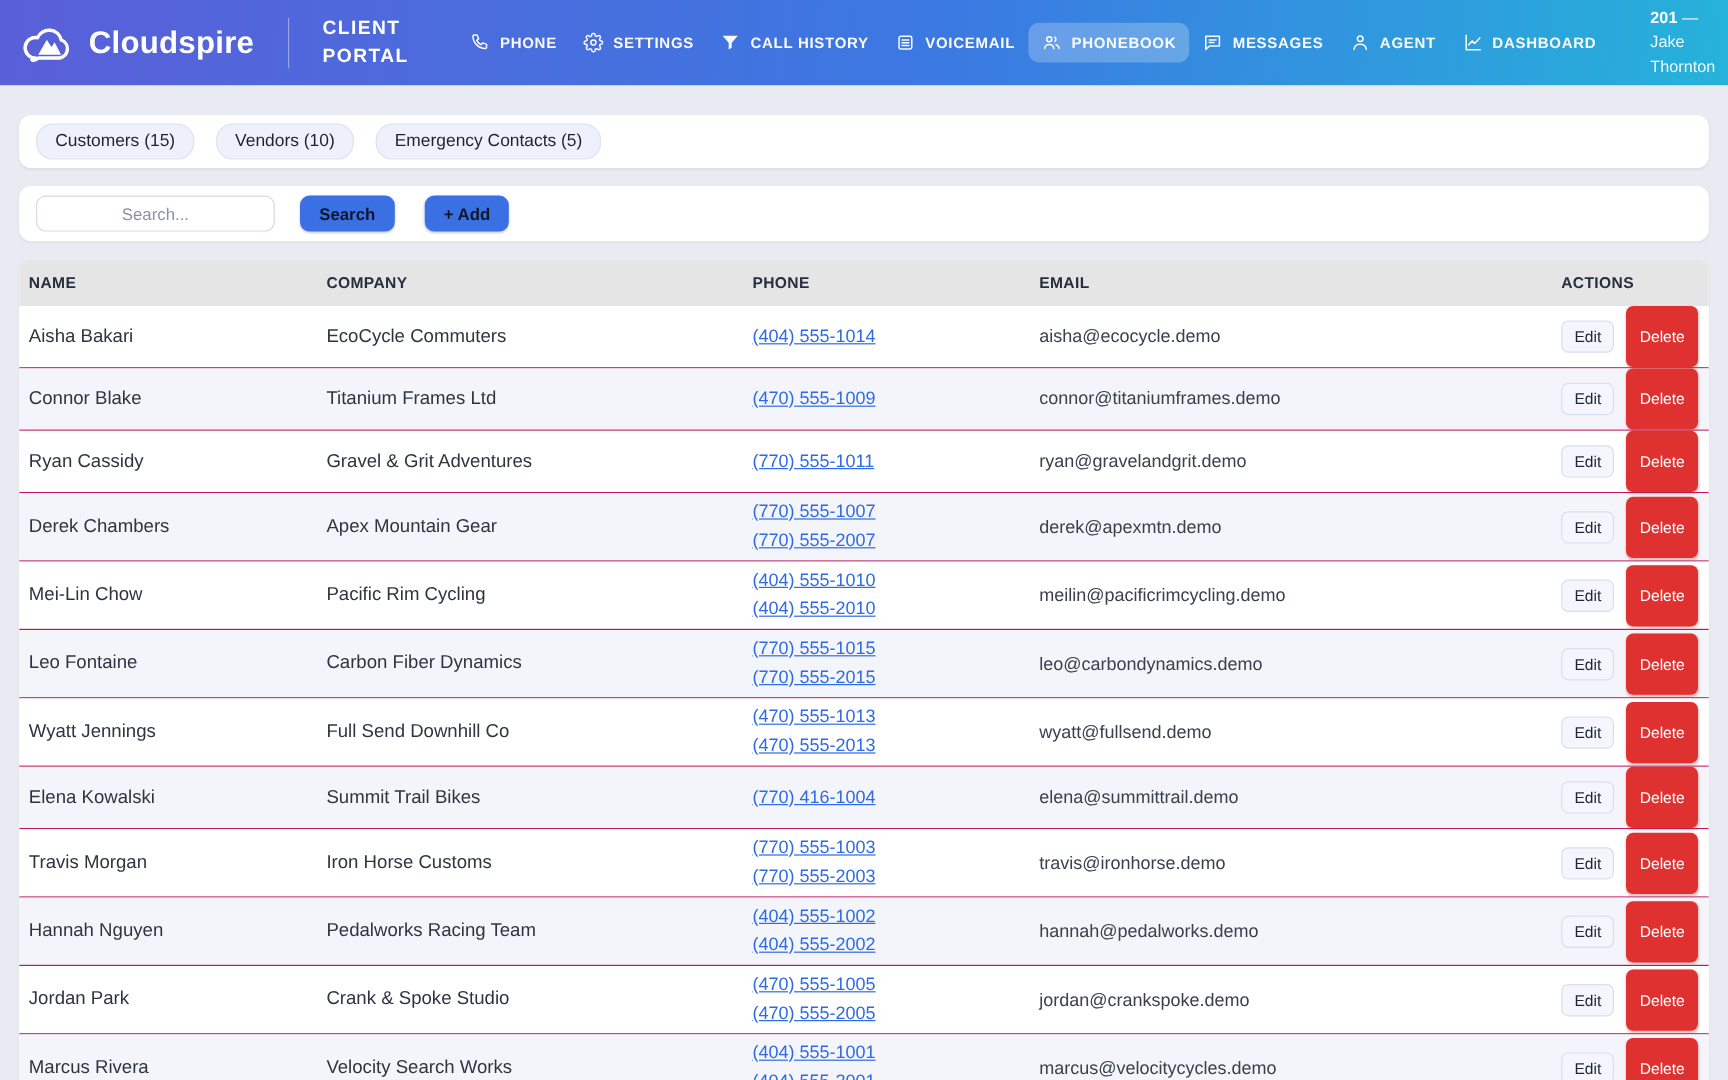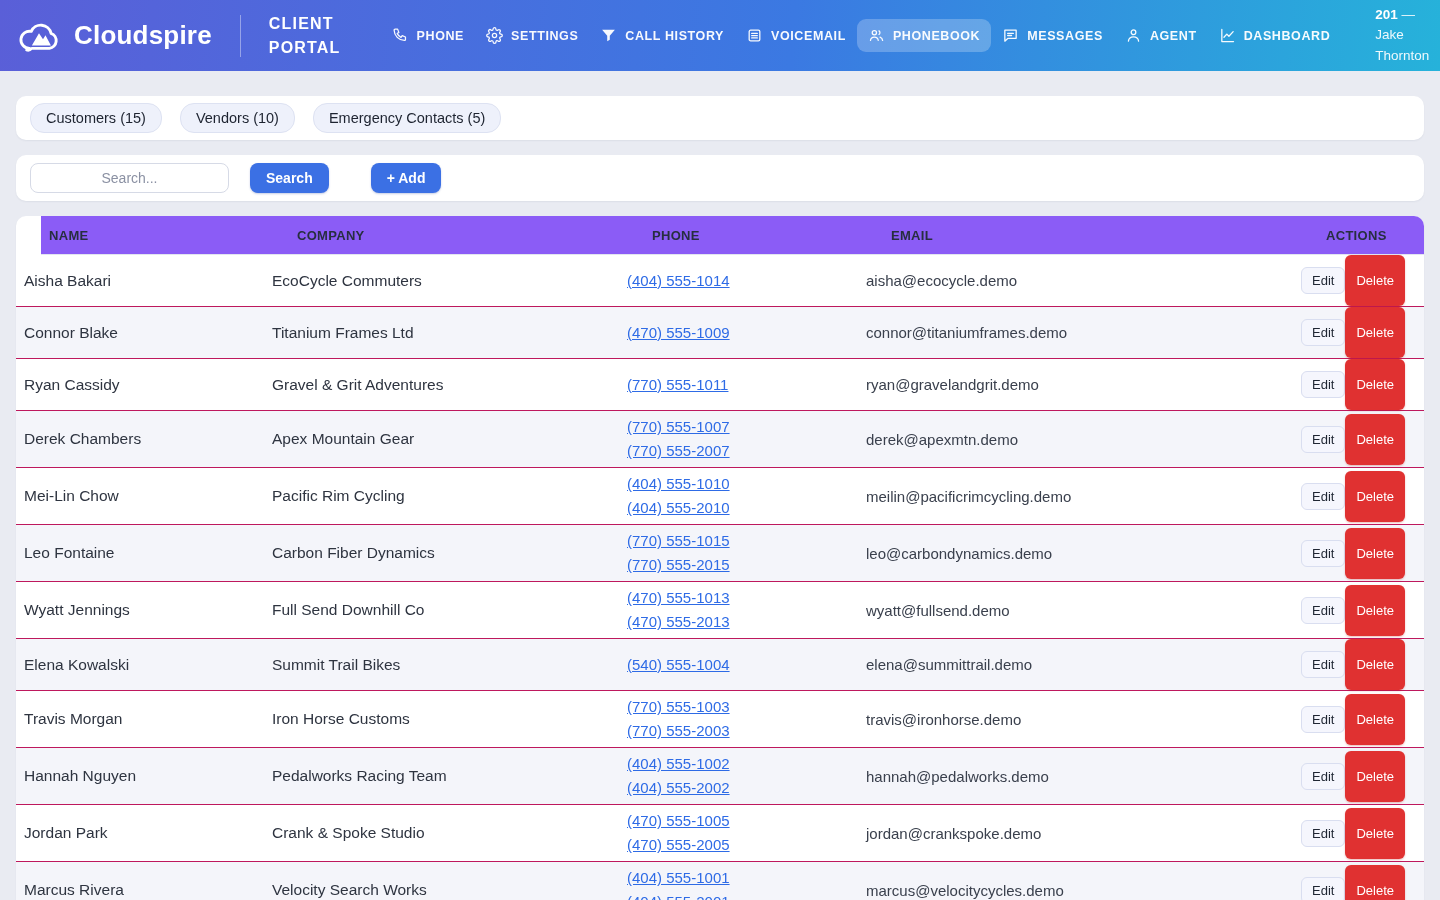--- a/index.html
+++ b/index.html
@@ -47,49 +47,48 @@
     cursor:pointer; white-space:nowrap;
   }
   .search-card{ padding:8px 14px; display:flex; align-items:center; }
   .search-input{
     width:199px; height:30px; border:1px solid #d6dae6; border-radius:8px;
     padding:0 12px; font-size:14px; color:#2e3440; background:#fff;
     font-family:inherit; outline:none;text-align:center;
   }
   .search-input::placeholder{ color:#8b91a3; }
   .btn-primary{
-    background:#3b70e4; color:#ffffff; border:none; border-radius:8px;
+    background:#3b70e4; color:#0f172a; border:none; border-radius:8px;
     padding:7px 16px; font-size:14px; font-weight:600; font-family:inherit;
     cursor:pointer; box-shadow:0 1px 2px rgba(30,60,150,.25);
   }
   .btn-search{ margin-left:21px; }
-  .btn-add{ margin-left:42px; }
+  .btn-add{ margin-left:25px; }
   
   .table-card{ border-radius:10px; overflow:hidden; margin-bottom:0; }
   .thead, .trow{
     display:grid;
     grid-template-columns:248px 355px 239px 435px 1fr;
     align-items:center;
     padding:0 16px 0 8px;
   }
   .thead{
-    height:39px; background:#8b5cf6;
+    height:39px; background:#e5e5e5;
     font-size:13px; font-weight:700; color:#272e40; letter-spacing:.3px;
     border-bottom:1px solid #e2e5f0;
-    margin-left:25px;
   }
   .thead > div{ padding-left:0; }
   .trow{ min-height:40px; border-bottom:1px solid #be185d; background:#fff; }
   .trow.alt{ background:#f4f5fa; }
   .cell-name{ font-size:15.5px; color:#2e3440; }
   .cell-company{ font-size:15.5px; color:#2e3440; }
   .cell-phone{ padding:4px 0; }
   .phone-link{ display:block; font-size:15px; line-height:24px; color:#2e6be6; text-decoration:underline; cursor:pointer; }
   .cell-email{ font-size:15px; color:#3a404d; }
-  .cell-actions{ display:flex; align-items:center; }
+  .cell-actions{ display:flex; align-items:center; gap:10px; }
   .btn-edit{
     background:#f5f6fd; border:1px solid #d9def0; border-radius:6px;
     padding:5px 10px; font-size:13px; color:#1f2633; font-family:inherit; cursor:pointer;
   }
   .btn-delete{
     background:#e03131; border:none; border-radius:6px;
     padding:18px 11px; font-size:13px; font-weight:500; color:#fff; font-family:inherit;
     cursor:pointer; box-shadow:0 1px 2px rgba(190,30,30,.3);
   }
 </style>
@@ -299,21 +298,21 @@
           <div class="cell-email">wyatt@fullsend.demo</div>
           <div class="cell-actions">
             <button class="btn-edit">Edit</button>
             <button class="btn-delete">Delete</button>
           </div>
         </div>
         <div class="trow alt">
           <div class="cell-name">Elena Kowalski</div>
           <div class="cell-company">Summit Trail Bikes</div>
           <div class="cell-phone">
-            <a class="phone-link" href="#">(540) 555-1004</a>
+            <a class="phone-link" href="#">(770) 416-1004</a>
           </div>
           <div class="cell-email">elena@summittrail.demo</div>
           <div class="cell-actions">
             <button class="btn-edit">Edit</button>
             <button class="btn-delete">Delete</button>
           </div>
         </div>
         <div class="trow">
           <div class="cell-name">Travis Morgan</div>
           <div class="cell-company">Iron Horse Customs</div>

